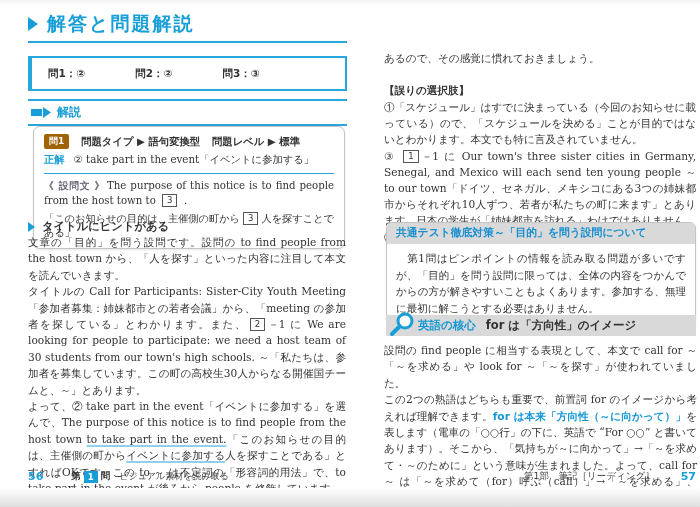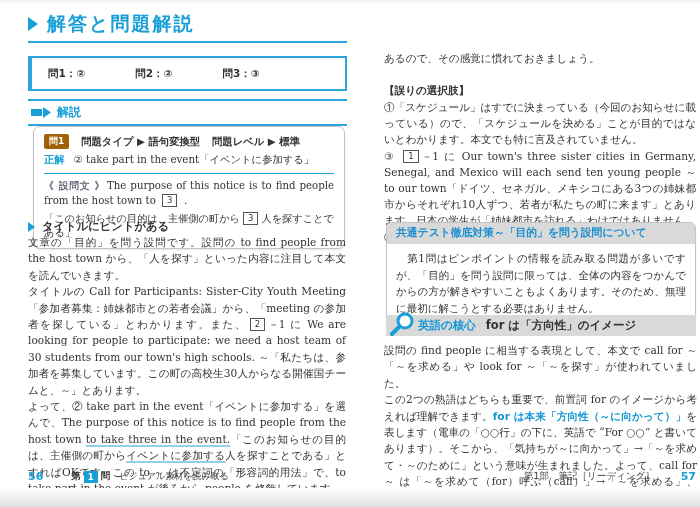--- a/index.html
+++ b/index.html
@@ -147,21 +147,21 @@
   </div>
 
   <div class="abs hint-heading">
     <span class="tri-small"></span>
     <span class="hint-text sans">タイトルにヒントがある</span>
   </div>
 
   <div class="abs body-left">
     <p><span>文章の「目的」を問う設問です。設問の to find people from the host town から、「人を探す」といった内容に注目して本文を読んでいきます。</span></p>
     <p><span>タイトルの Call for Participants: Sister-City Youth Meeting「参加者募集：姉妹都市との若者会議」から、「meeting の参加者を探している」とわかります。また、</span><span class="sg-box">2</span><span>－1 に We are looking for people to participate: we need a host team of 30 students from our town's high schools. ～「私たちは、参加者を募集しています。この町の高校生30人からなる開催国チームと、～」とあります。</span></p>
-    <p><span>よって、② take part in the event「イベントに参加する」を選んで、The purpose of this notice is to find people from the host town </span><span class="sg-u">to take three in the event.</span><span>「このお知らせの目的は、主催側の町から</span><span class="sg-u">イベントに参加する</span><span>人を探すことである」とすればOKです。この to ～ は不定詞の「形容詞的用法」で、to take part in the event が後ろから people を修飾しています。</span></p>
+    <p><span>よって、② take part in the event「イベントに参加する」を選んで、The purpose of this notice is to find people from the host town </span><span class="sg-u">to take part in the event.</span><span>「このお知らせの目的は、主催側の町から</span><span class="sg-u">イベントに参加する</span><span>人を探すことである」とすればOKです。この to ～ は不定詞の「形容詞的用法」で、to take part in the event が後ろから people を修飾しています。</span></p>
     <p><span>ちなみに、本文の participants「参加者」や participate「参加する」を、選択肢では take part in ～「～に参加する」で表しています。従来のセンター試験でも資格試験でも、本文の内容を正解の選択肢で言い換えることはよく</span></p>
   </div>
 
   <div class="abs footer-left sans">
     <span class="pageno">56</span>
     <span class="chapter-group">
       <span>第</span>
       <span class="chapter-num-box">1</span>
       <span>問</span>
     </span>
@@ -173,21 +173,21 @@
   <div class="abs wrong-heading sans">【誤りの選択肢】</div>
 
   <div class="abs wrong-list">
     <p><span>①「スケジュール」はすでに決まっている（今回のお知らせに載っている）ので、「スケジュールを決める」ことが目的ではないとわかります。本文でも特に言及されていません。</span></p>
     <p><span>③ </span><span class="sg-box">1</span><span>－1 に Our town's three sister cities in Germany, Senegal, and Mexico will each send ten young people ～ to our town「ドイツ、セネガル、メキシコにある3つの姉妹都市からそれぞれ10人ずつ、若者が私たちの町に来ます」とあります。日本の学生が「姉妹都市を訪れる」わけではありません。</span></p>
     <p><span>④「報告書を書く」に関しては言及していません。</span></p>
   </div>
 
   <div class="abs strategy-box">
     <div class="strategy-header sans">共通テスト徹底対策～「目的」を問う設問について</div>
-    <div class="strategy-body">　第1問はピンポイントの情報を読み取る問題が多いですが、「目的」を問う設問に限っては、全体の内容をつかんでからの方が解きやすいこともよくあります。そのため、無理に最初に解こうとする必要はありません。</div>
+    <div class="strategy-body">　第1問はピンポイントの情報を読み取る問題が多いですが、「目的」を問う設問に限っては、全体の内容をつかんでからの方が解きやすいこともよくあります。参加する、無理に最初に解こうとする必要はありません。</div>
   </div>
 
   <div class="abs core-bar">
     <span class="magnifier-wrap">
       <svg width="28" height="28" viewBox="0 0 28 28">
         <circle cx="16" cy="10" r="7" fill="#ffffff" stroke="#189fd8" stroke-width="3"></circle>
         <line x1="10.5" y1="15.5" x2="3" y2="23" stroke="#189fd8" stroke-width="4" stroke-linecap="round"></line>
       </svg>
     </span>
     <span class="core-label sans">英語の核心</span>

